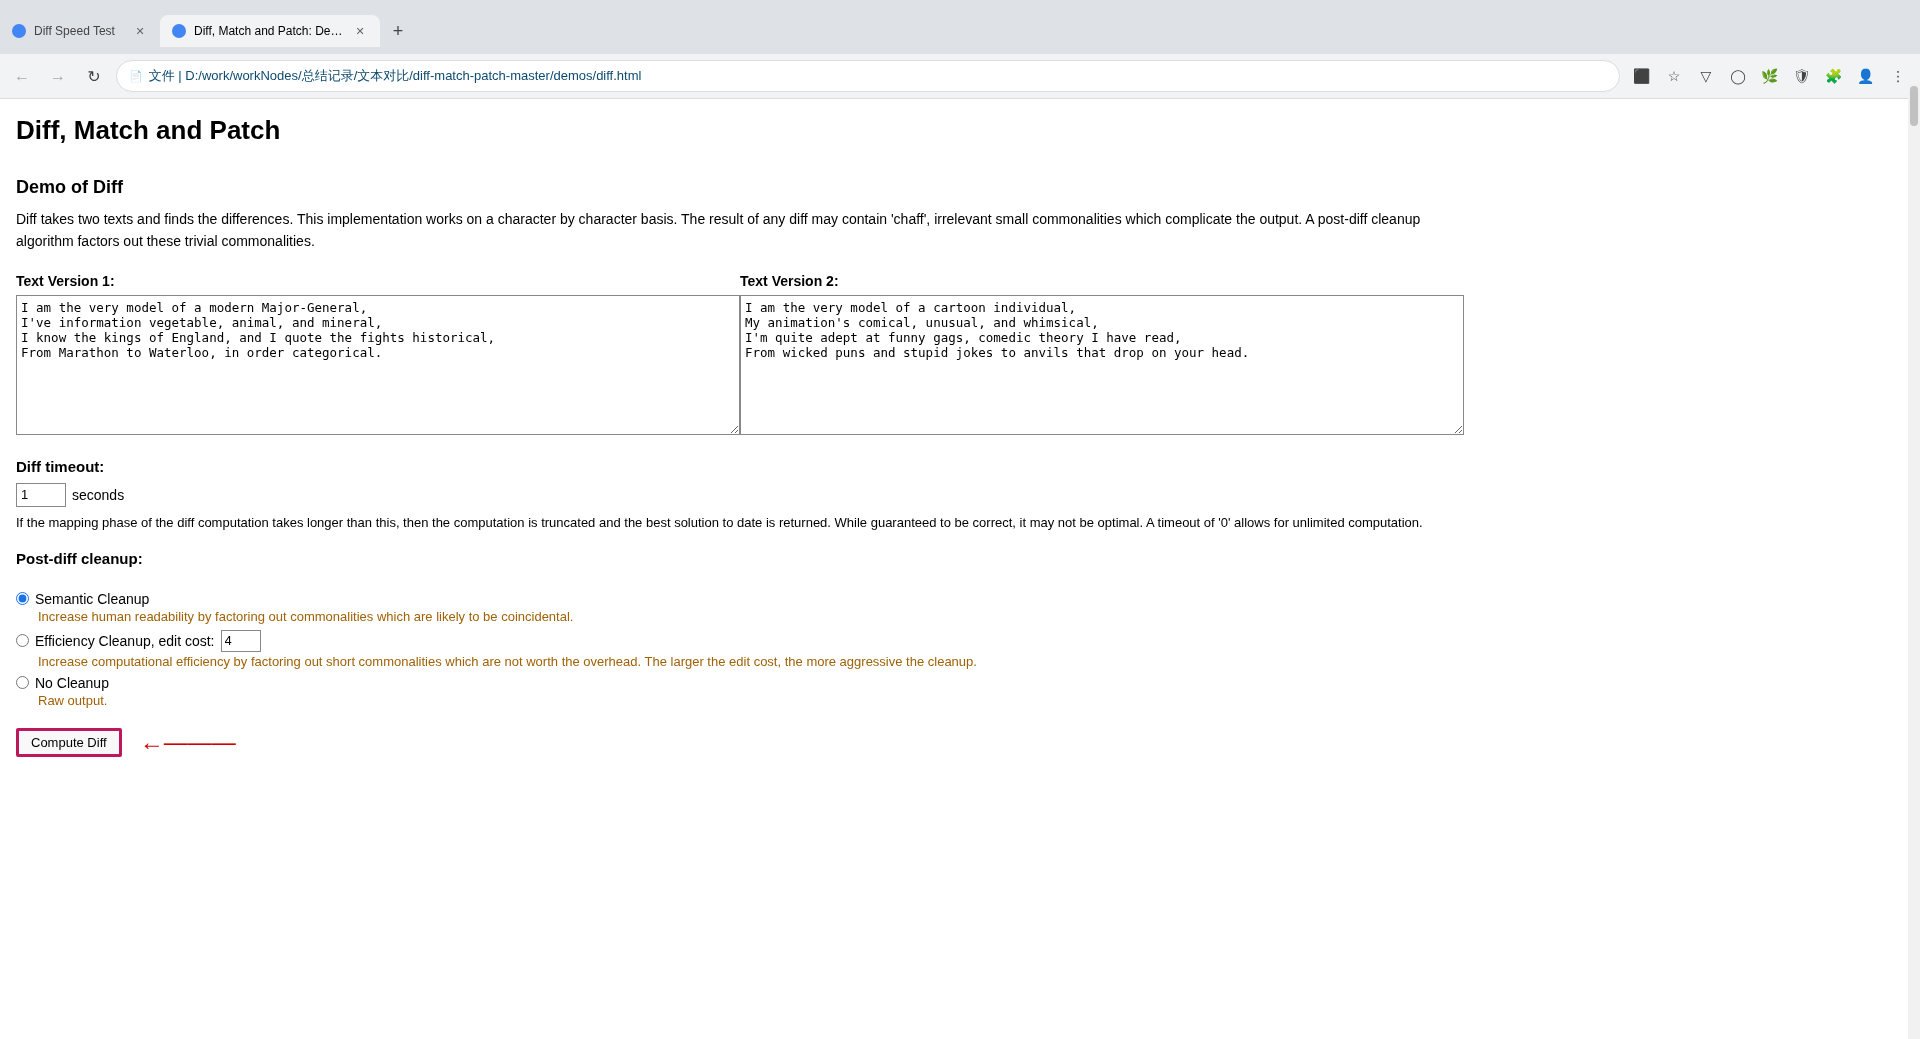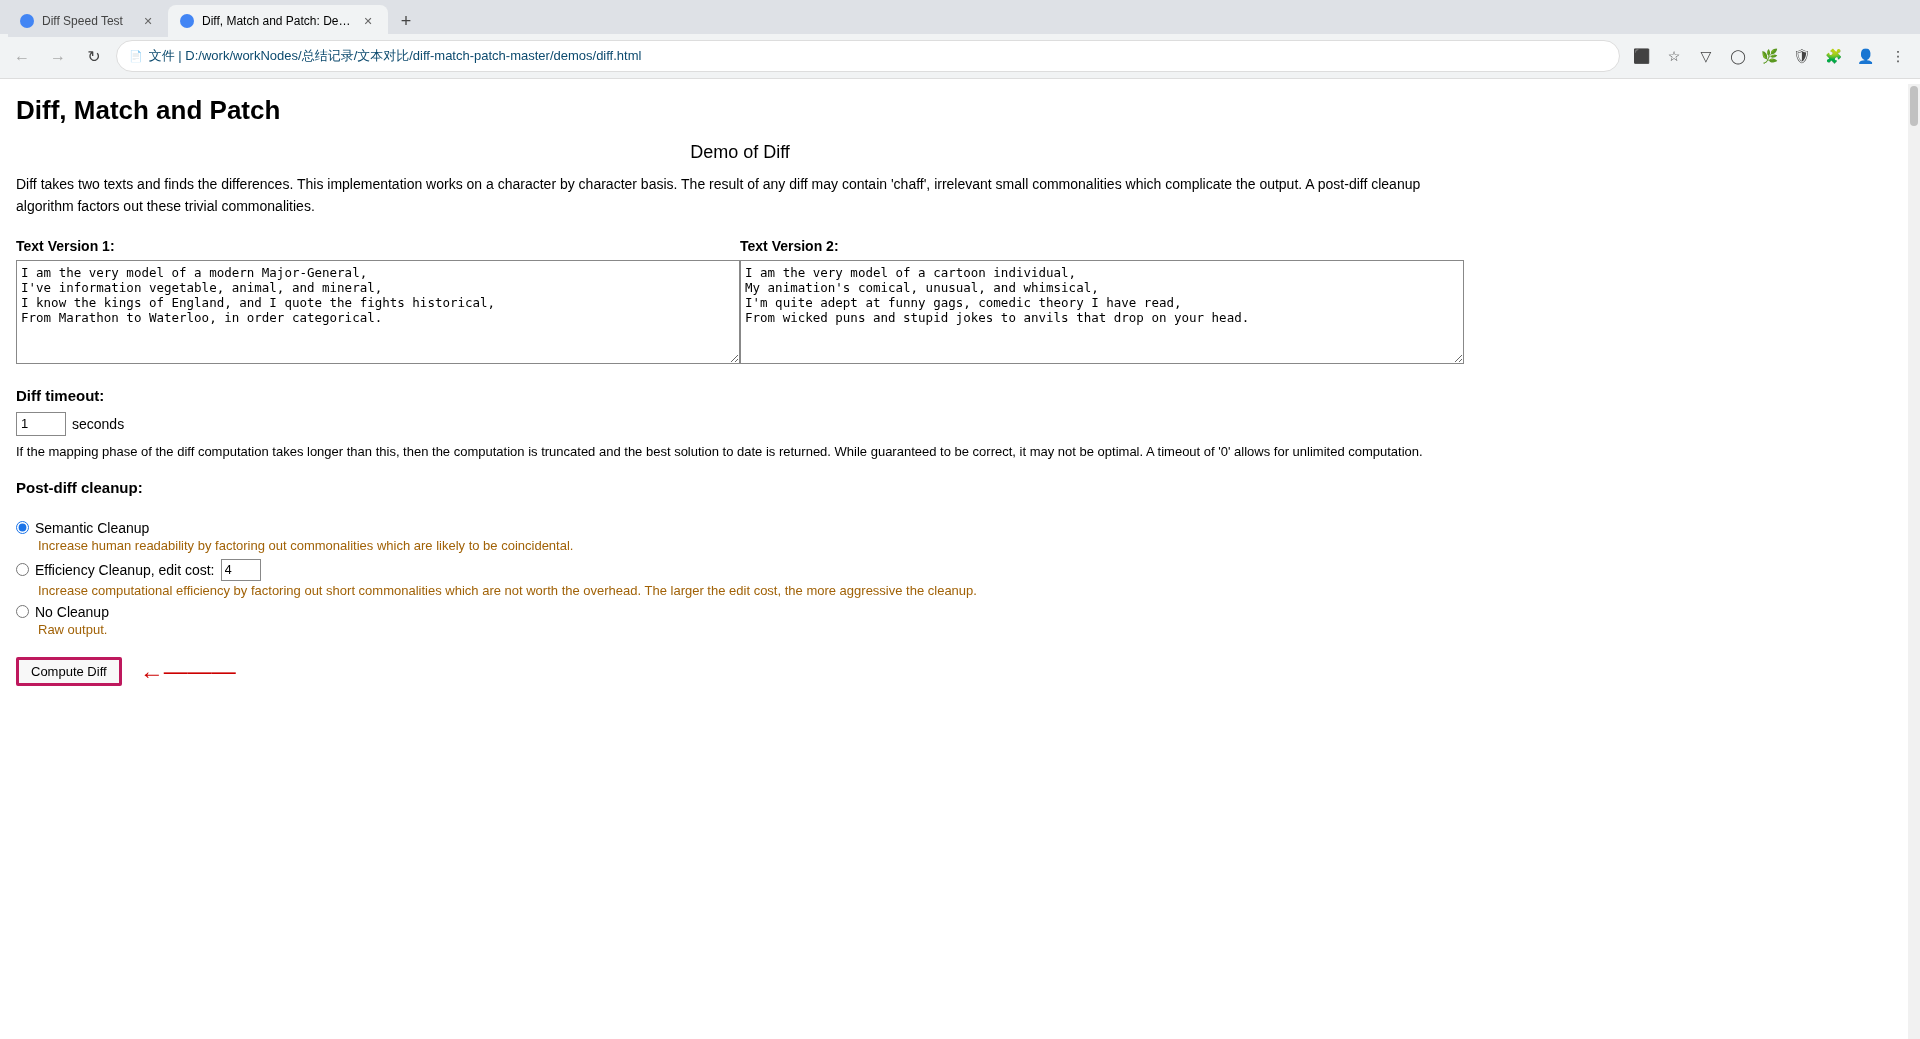--- a/index.html
+++ b/index.html
@@ -18,23 +18,23 @@
     
     .browser-chrome {
       background: #f1f3f4;
       border-bottom: 1px solid #ddd;
       user-select: none;
     }
 
     .tab-bar {
       display: flex;
       align-items: center;
-      padding: 8px 0 0 8px;
+      padding: 8px 0 0 0;
       background: #dee1e6;
-      height: 34px;
+      height: 54px;
     }
 
     .tab {
       display: flex;
       align-items: center;
       height: 32px;
       padding: 0 12px;
       border-radius: 8px 8px 0 0;
       font-size: 12px;
       gap: 8px;
@@ -160,28 +160,27 @@
 
     
     .page-content {
       padding: 16px 16px 40px 16px;
       max-width: 1480px;
     }
 
     .page-title {
       font-size: 26px;
       font-weight: bold;
-      margin-bottom: 16px;
+      margin-bottom: 31px;
     }
 
     .section-title {
       font-size: 18px;
-      font-weight: normal;
+      font-weight: bold;
       margin-bottom: 10px;
-      text-align: center;
     }
 
     .description {
       font-size: 14px;
       line-height: 1.6;
       margin-bottom: 20px;
     }
 
     .text-areas-section {
       display: flex;
@@ -194,21 +193,21 @@
     }
 
     .text-area-label {
       font-size: 14px;
       font-weight: bold;
       margin-bottom: 6px;
     }
 
     .diff-textarea {
       width: 100%;
-      height: 104px;
+      height: 140px;
       border: 1px solid #888;
       font-family: monospace;
       font-size: 12.5px;
       padding: 4px;
       resize: both;
     }
 
     .timeout-section {
       margin-bottom: 12px;
     }

